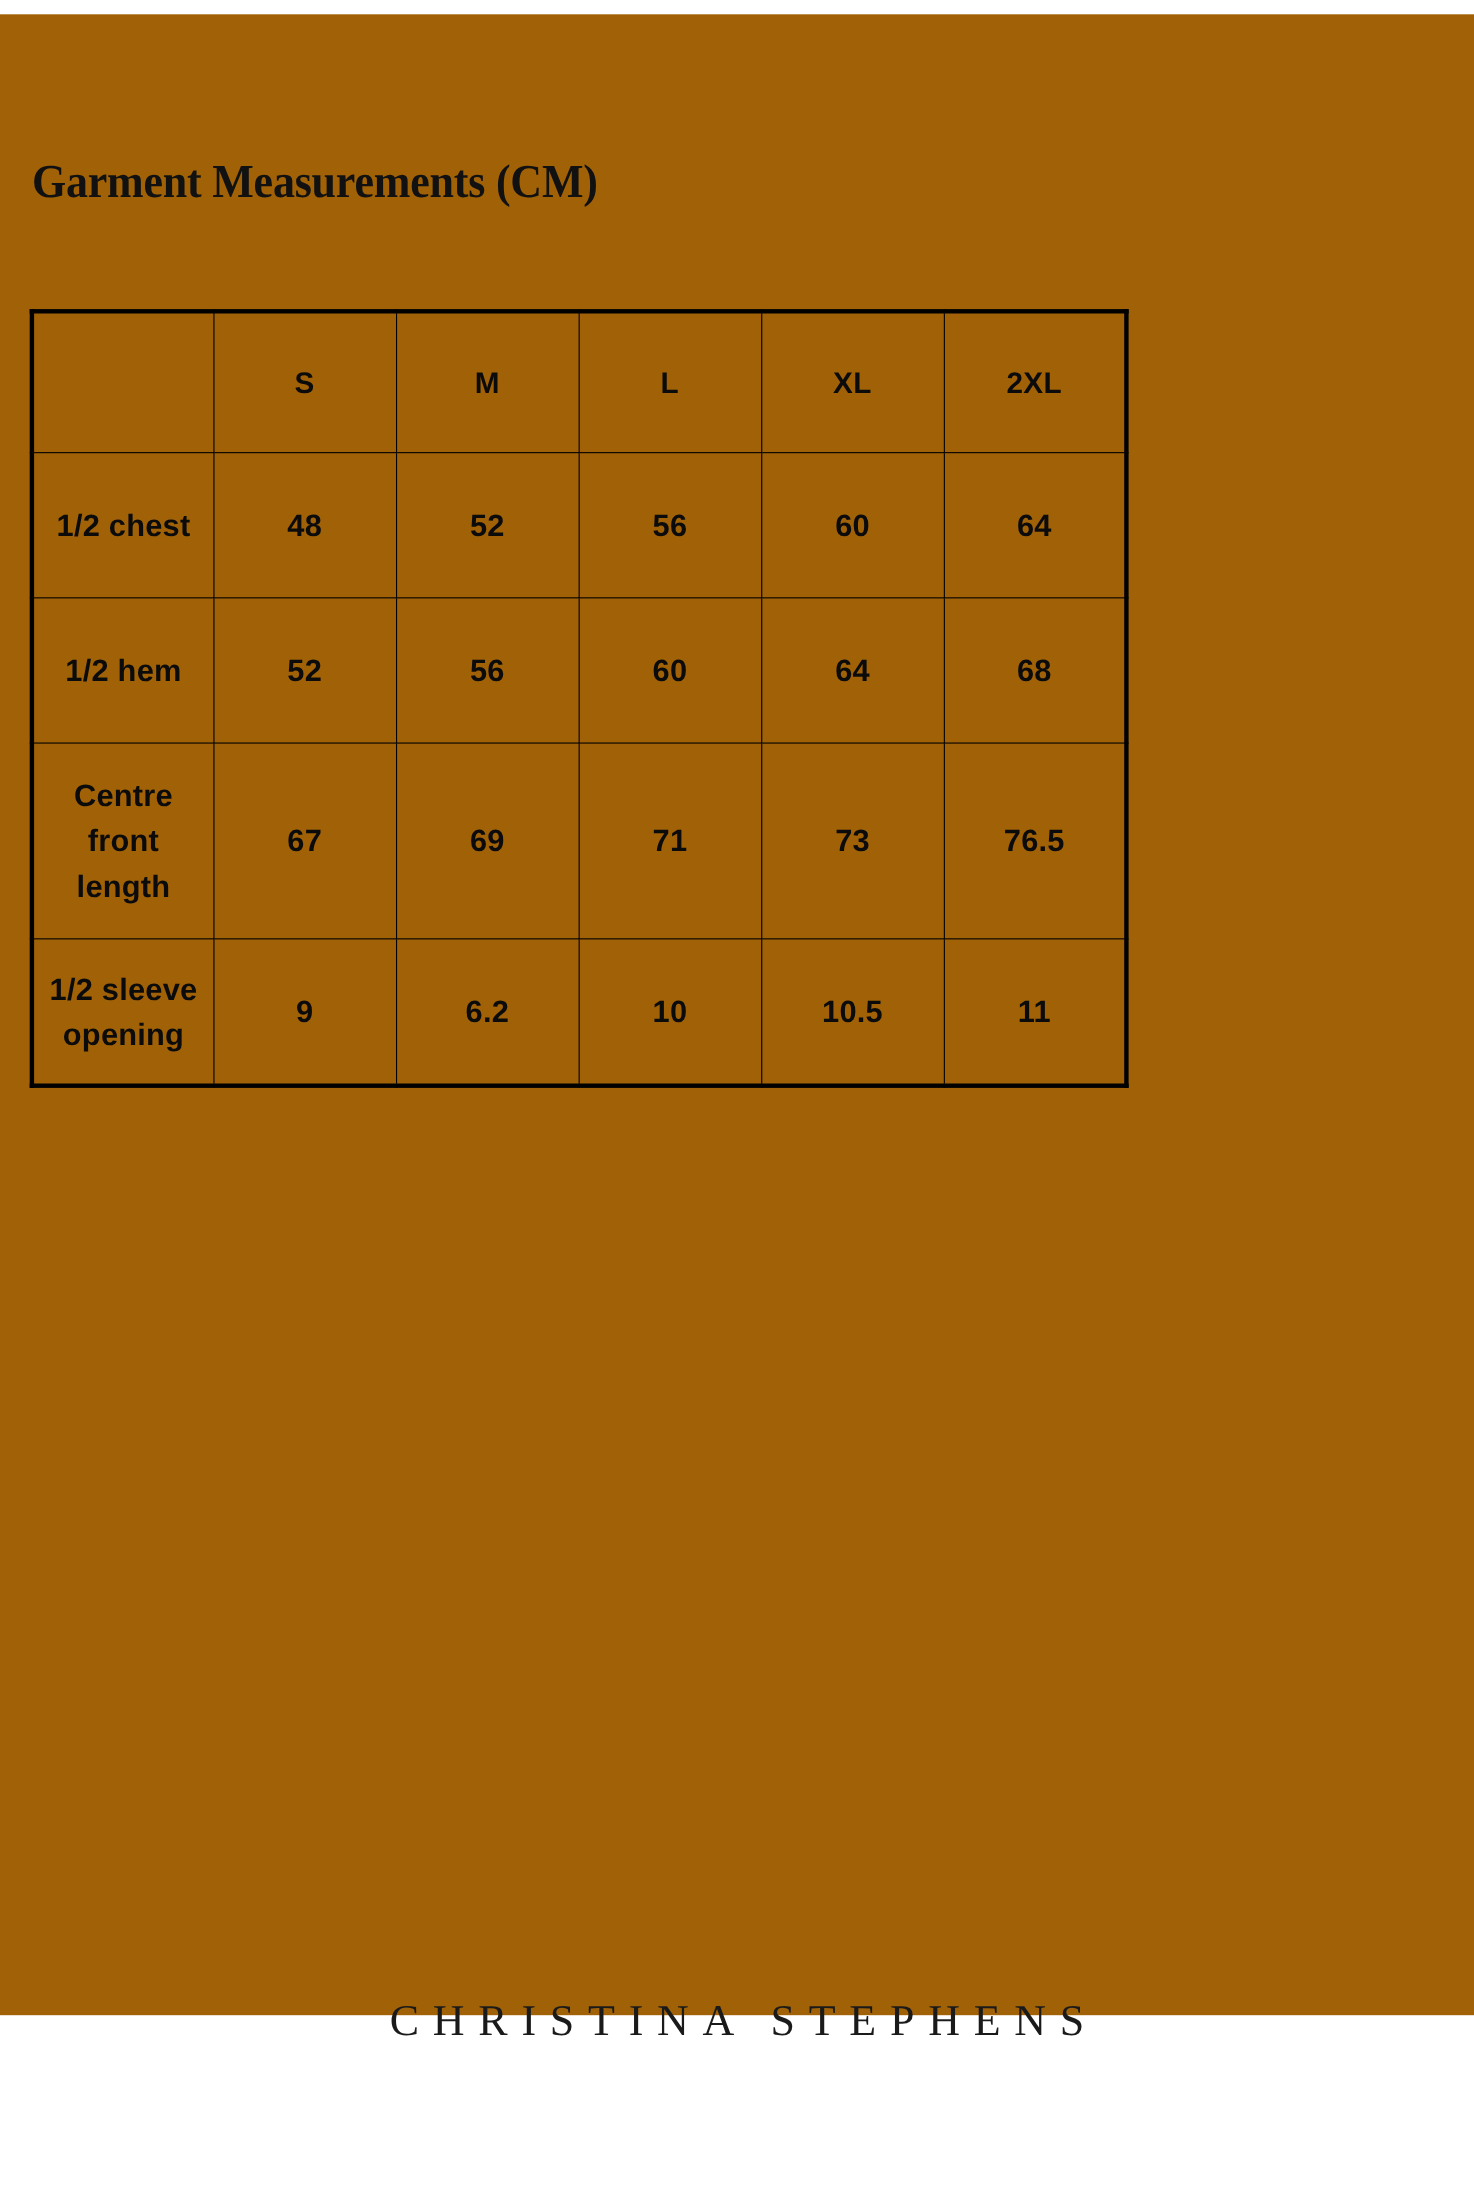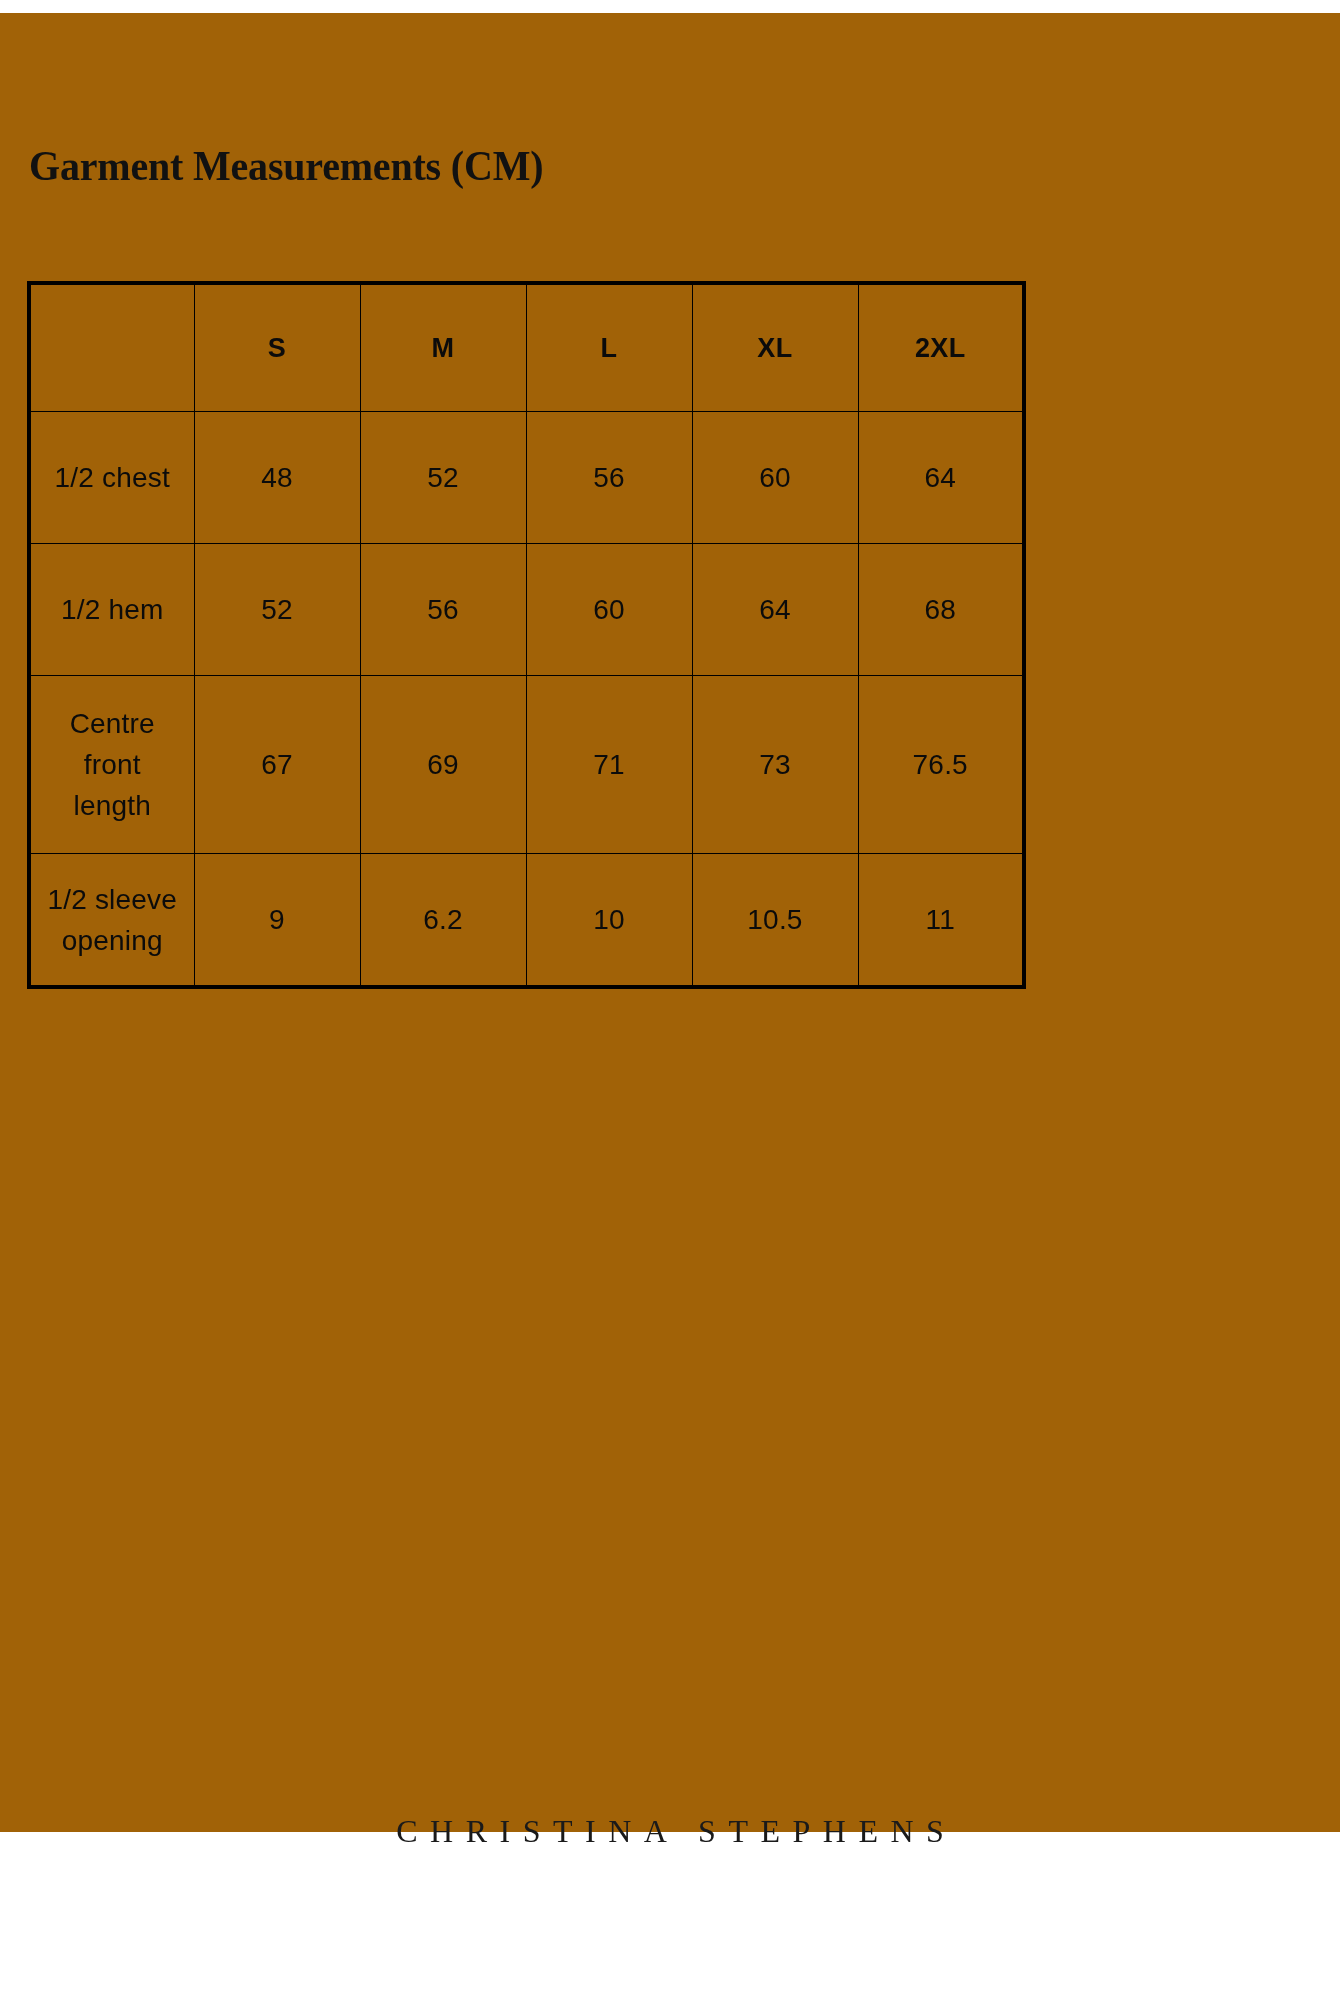--- a/index.html
+++ b/index.html
@@ -73,39 +73,39 @@
     height: 126px;
     font-weight: bold;
     font-size: 27px;
     letter-spacing: 0.4px;
   }
   table.size-table thead th.corner { }
 
   
   table.size-table tbody td {
     font-size: 28px;
-    font-weight: 400;
+    font-weight: 700;
     letter-spacing: 0.2px;
   }
   table.size-table tbody tr.r-short td { height: 131px; }
   table.size-table tbody tr.r-tall  td { height: 177px; }
 
   table.size-table tbody td.label {
     line-height: 41px;
   }
 
   
   .brand {
     position: absolute;
     left: 0;
     top: 1800px;
     width: 1340px;
     text-align: center;
     font-family: "Liberation Serif", "DejaVu Serif", serif;
-    font-size: 32px;
+    font-size: 40px;
     font-weight: 400;
     letter-spacing: 12.5px;
     color: #1a1a1a;
     text-indent: 12.5px;
     white-space: nowrap;
   }
 </style>
 </head>
 <body>
 

